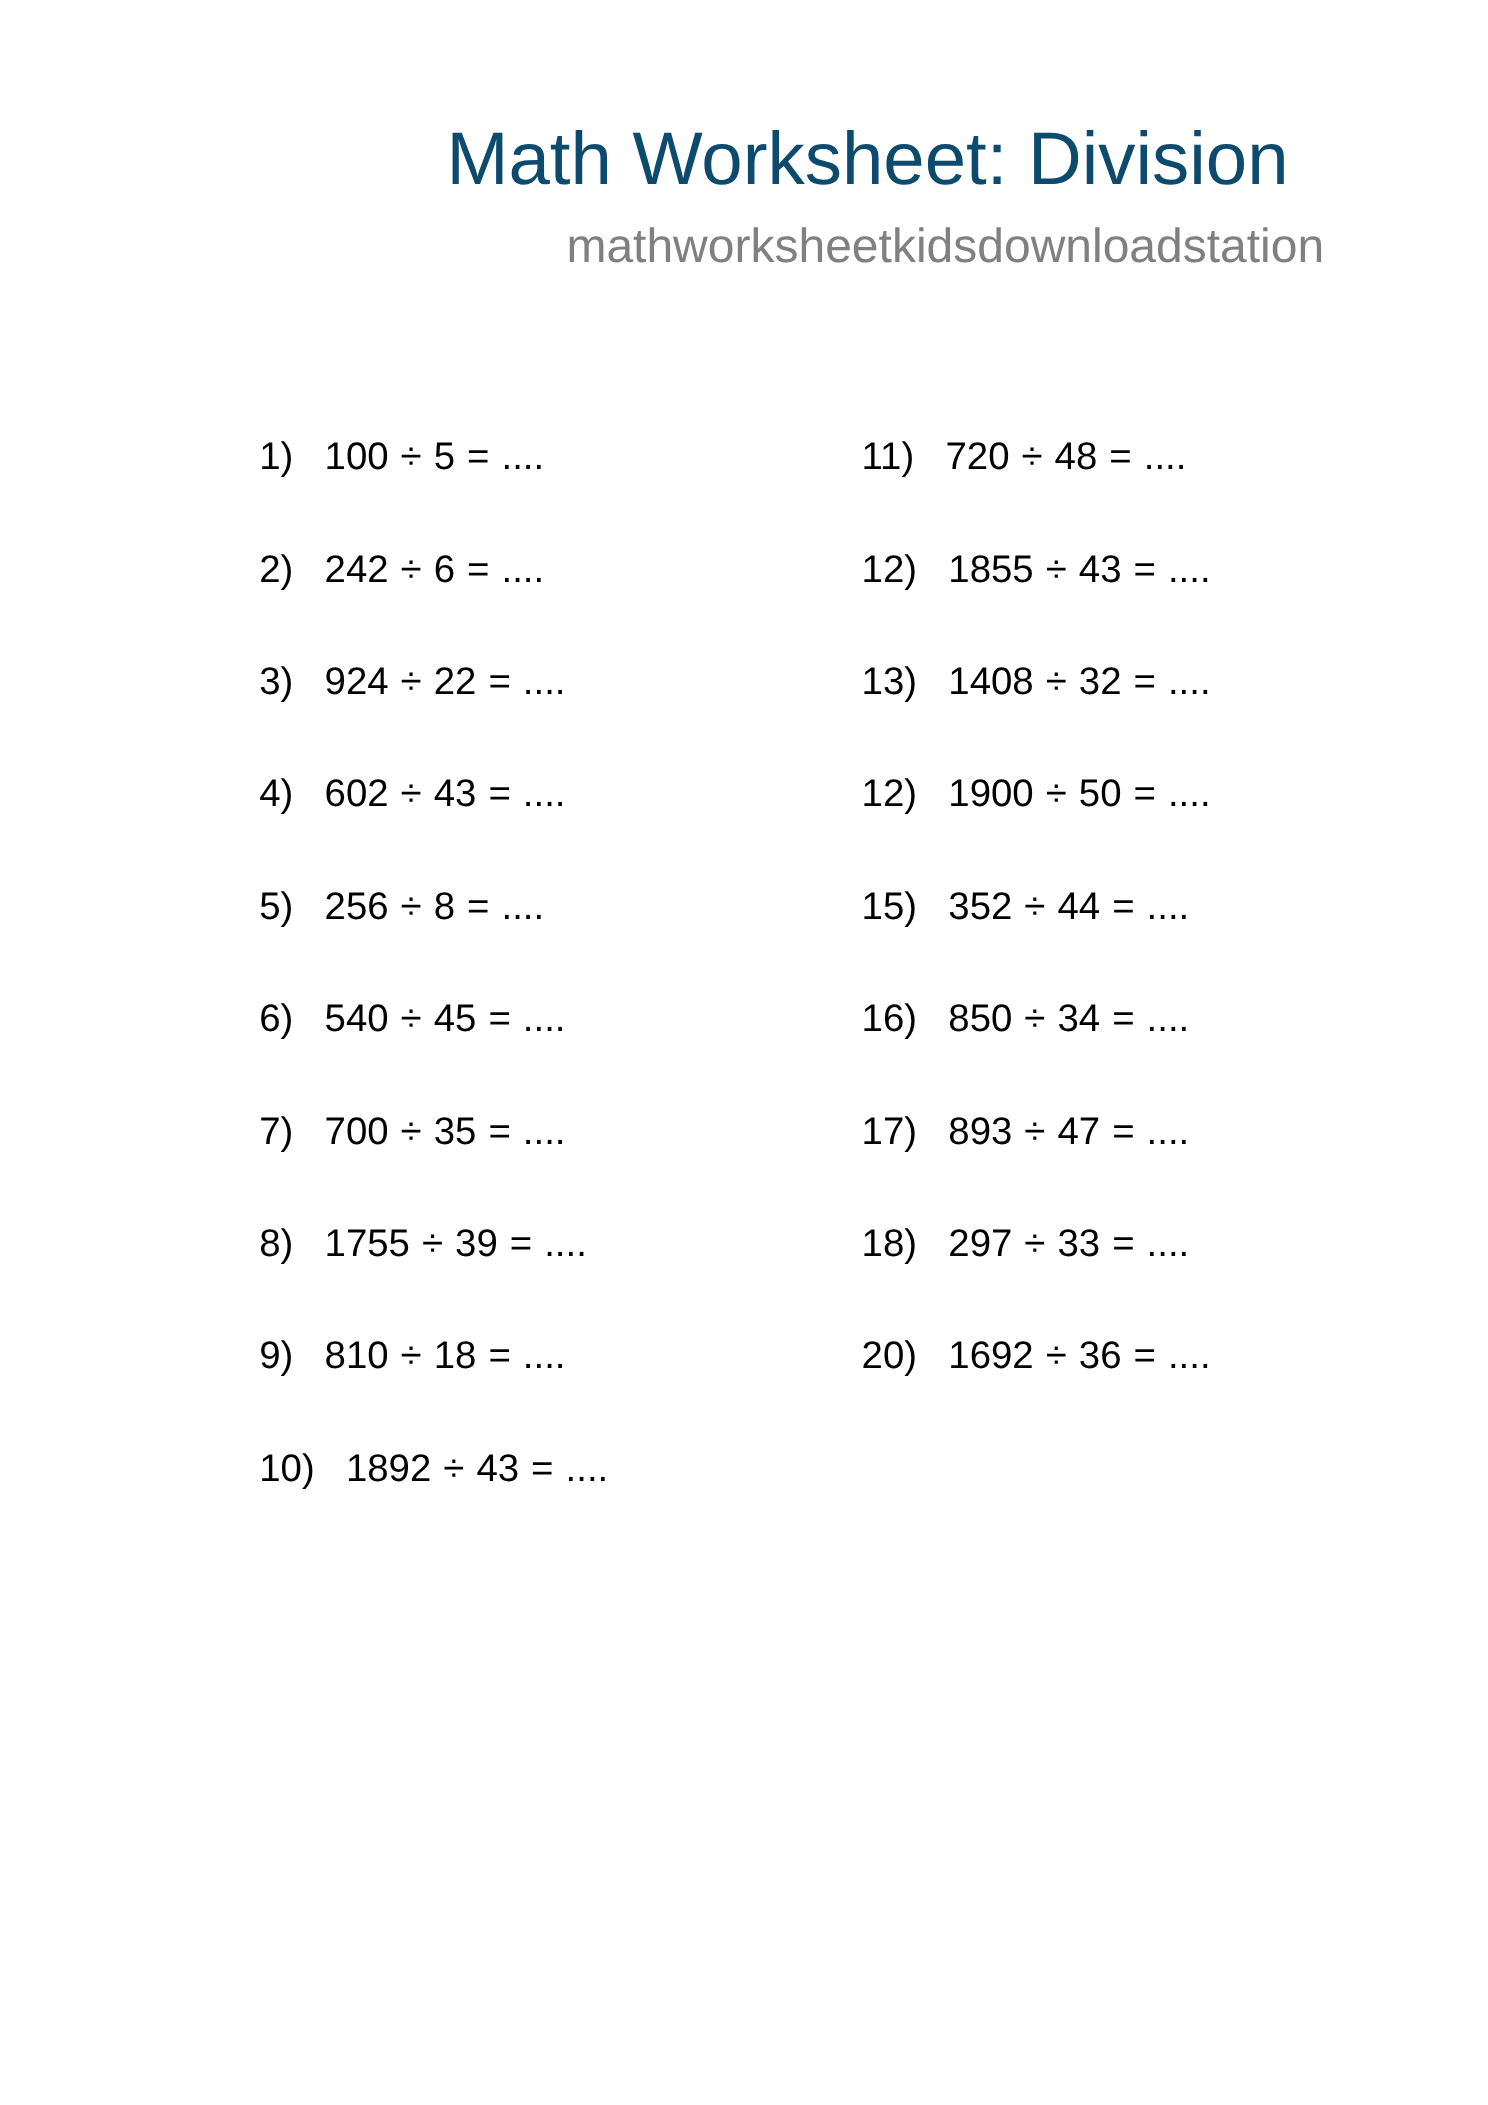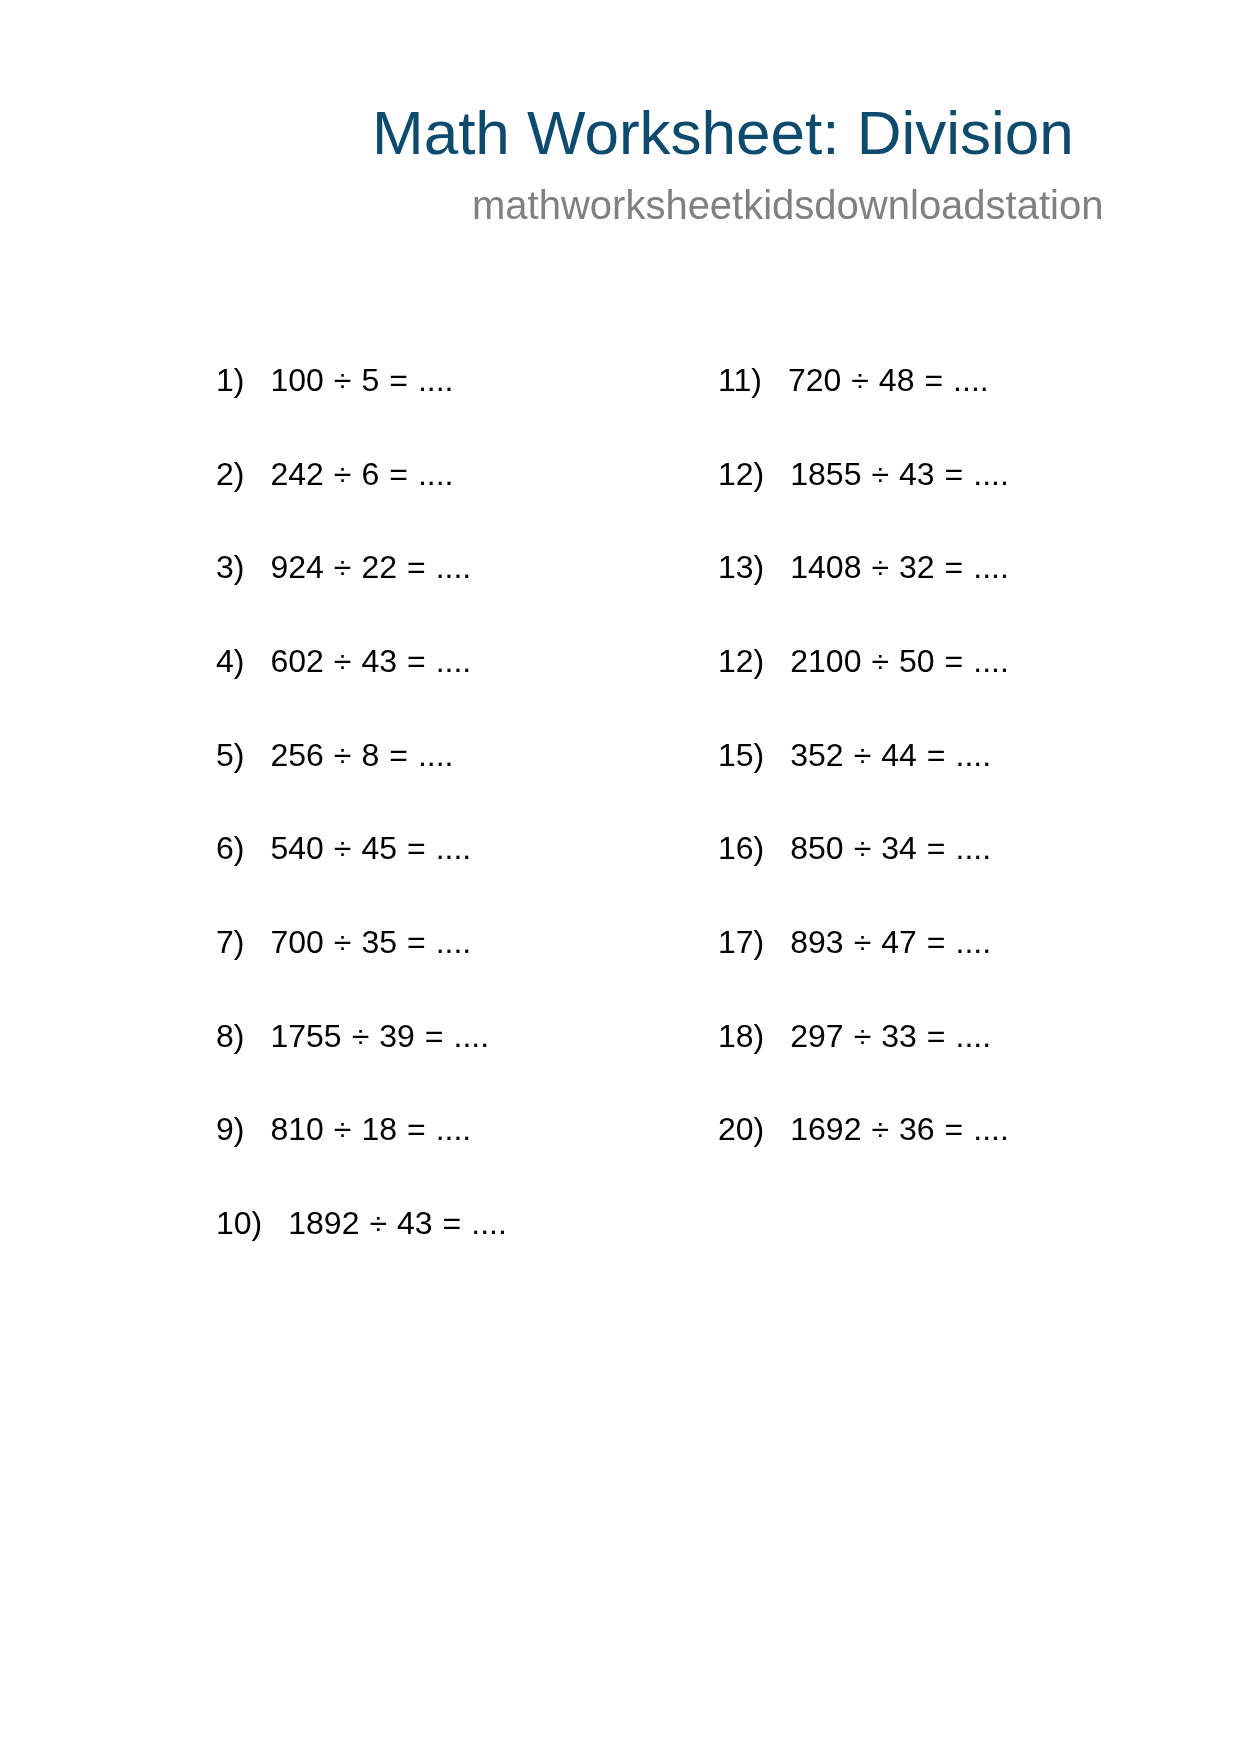--- a/index.html
+++ b/index.html
@@ -66,19 +66,19 @@
   <div class="problem" style="top:917px"><span class="num">7)</span><span>700</span><span class="sep">÷</span><span>35</span><span class="sep">=</span><span>....</span></div>
   <div class="problem" style="top:1011px"><span class="num">8)</span><span>1755</span><span class="sep">÷</span><span>39</span><span class="sep">=</span><span>....</span></div>
   <div class="problem" style="top:1104px"><span class="num">9)</span><span>810</span><span class="sep">÷</span><span>18</span><span class="sep">=</span><span>....</span></div>
   <div class="problem" style="top:1198px"><span class="num">10)</span><span>1892</span><span class="sep">÷</span><span>43</span><span class="sep">=</span><span>....</span></div>
 </div>
 
 <div class="col col-right">
   <div class="problem" style="top:355px"><span class="num">11)</span><span>720</span><span class="sep">÷</span><span>48</span><span class="sep">=</span><span>....</span></div>
   <div class="problem" style="top:449px"><span class="num">12)</span><span>1855</span><span class="sep">÷</span><span>43</span><span class="sep">=</span><span>....</span></div>
   <div class="problem" style="top:542px"><span class="num">13)</span><span>1408</span><span class="sep">÷</span><span>32</span><span class="sep">=</span><span>....</span></div>
-  <div class="problem" style="top:636px"><span class="num">12)</span><span>2100</span><span class="sep">÷</span><span>50</span><span class="sep">=</span><span>....</span></div>
+  <div class="problem" style="top:636px"><span class="num">12)</span><span>1900</span><span class="sep">÷</span><span>50</span><span class="sep">=</span><span>....</span></div>
   <div class="problem" style="top:730px"><span class="num">15)</span><span>352</span><span class="sep">÷</span><span>44</span><span class="sep">=</span><span>....</span></div>
   <div class="problem" style="top:823px"><span class="num">16)</span><span>850</span><span class="sep">÷</span><span>34</span><span class="sep">=</span><span>....</span></div>
   <div class="problem" style="top:917px"><span class="num">17)</span><span>893</span><span class="sep">÷</span><span>47</span><span class="sep">=</span><span>....</span></div>
   <div class="problem" style="top:1011px"><span class="num">18)</span><span>297</span><span class="sep">÷</span><span>33</span><span class="sep">=</span><span>....</span></div>
   <div class="problem" style="top:1104px"><span class="num">20)</span><span>1692</span><span class="sep">÷</span><span>36</span><span class="sep">=</span><span>....</span></div>
 </div>
 
 </body></html>

